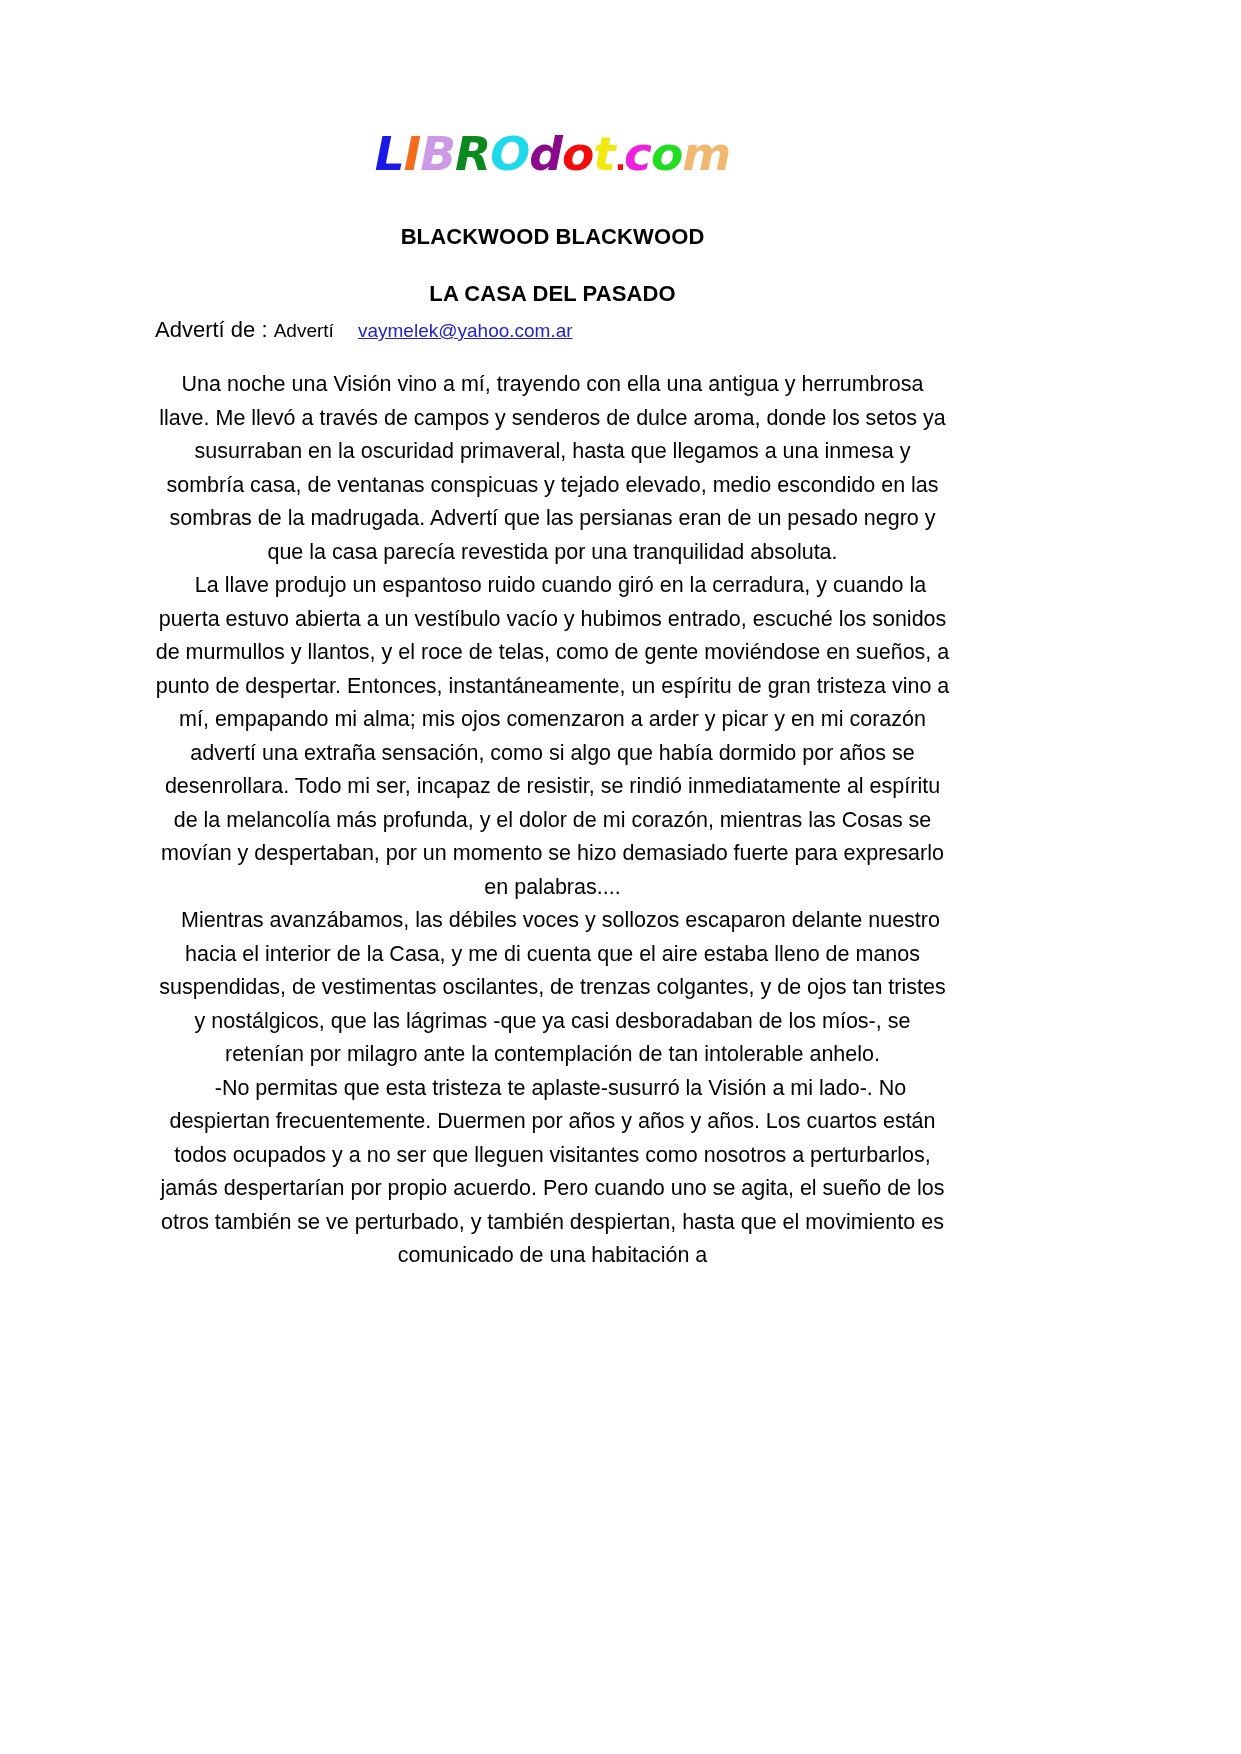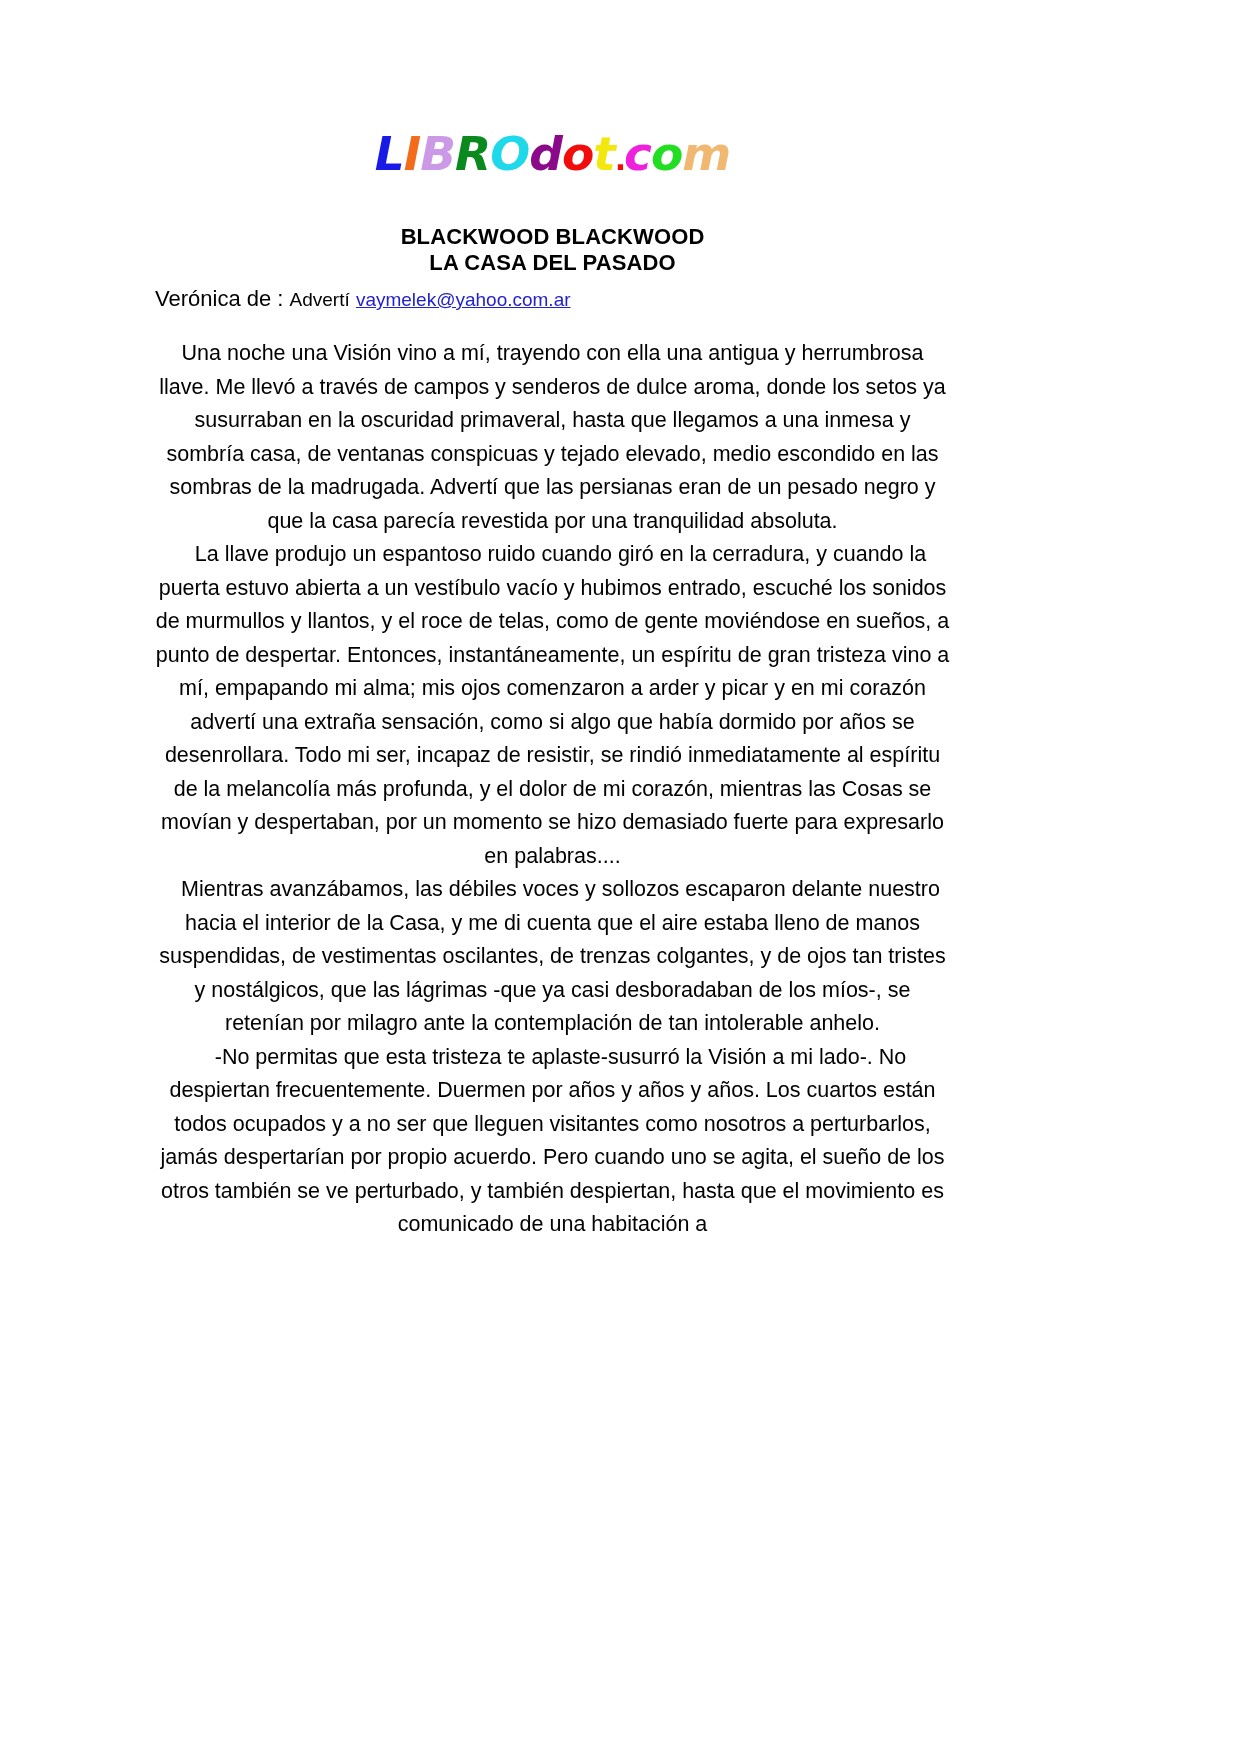--- a/index.html
+++ b/index.html
@@ -55,39 +55,41 @@
 
   
   .author {
     margin-top: 32px;
     text-align: center;
     font-size: 22px;
     font-weight: bold;
     letter-spacing: 0.1px;
   }
   .title {
+    margin-top: 31px;
     text-align: center;
     font-size: 22px;
     font-weight: bold;
     letter-spacing: 0.1px;
   }
 
   
   .courtesy {
     margin-top: 10px;
     font-size: 22px;
     line-height: 1.15;
     white-space: nowrap;
   }
   .courtesy .lead { font-size: 22px; }
   .courtesy .name { font-size: 19px; }
   .courtesy .email {
     font-size: 19px;
     color: #2222cc;
     text-decoration: underline;
+    margin-left: 18px;
   }
 
   
   .body-copy {
     margin-top: 26px;
     font-size: 21.5px;
     line-height: 33.5px;
     text-align: center;
   }
   .body-copy p {
@@ -106,21 +108,21 @@
 
     <div class="logo-wrap">
       <div class="logo" id="logo"><span style="color: rgb(26, 26, 230);">L</span><span style="color: rgb(242, 108, 27);">I</span><span style="color: rgb(204, 153, 230);">B</span><span style="color: rgb(10, 138, 30);">R</span><span style="color: rgb(31, 216, 234);">O</span><span style="color: rgb(138, 10, 138);">d</span><span style="color: rgb(242, 13, 13);">o</span><span style="color: rgb(242, 232, 13);">t</span><span class="dotsep" style="color: rgb(242, 13, 13);">.</span><span style="color: rgb(238, 34, 221);">c</span><span style="color: rgb(34, 221, 34);">o</span><span style="color: rgb(240, 184, 112);">m</span></div>
     </div>
 
     <div class="author">BLACKWOOD BLACKWOOD</div>
 
     <div class="title">LA CASA DEL PASADO</div>
 
     <div class="courtesy">
-      <span class="lead">Verónica de :</span>
+      <span class="lead">Advertí de :</span>
       <span class="name">Advertí</span>
       <a class="email" href="#">vaymelek@yahoo.com.ar</a>
     </div>
 
     <div class="body-copy" id="body-copy">
         <p>Una noche una Visión vino a mí, trayendo con ella una antigua y herrumbrosa llave. Me llevó a través de campos y senderos de dulce aroma, donde los setos ya susurraban en la oscuridad primaveral, hasta que llegamos a una inmesa y sombría casa, de ventanas conspicuas y tejado elevado, medio escondido en las sombras de la madrugada. Advertí que las persianas eran de un pesado negro y que la casa parecía revestida por una tranquilidad absoluta.</p>
         <p class="ind">La llave produjo un espantoso ruido cuando giró en la cerradura, y cuando la puerta estuvo abierta a un vestíbulo vacío y hubimos entrado, escuché los sonidos de murmullos y llantos, y el roce de telas, como de gente moviéndose en sueños, a punto de despertar. Entonces, instantáneamente, un espíritu de gran tristeza vino a mí, empapando mi alma; mis ojos comenzaron a arder y picar y en mi corazón advertí una extraña sensación, como si algo que había dormido por años se desenrollara. Todo mi ser, incapaz de resistir, se rindió inmediatamente al espíritu de la melancolía más profunda, y el dolor de mi corazón, mientras las Cosas se movían y despertaban, por un momento se hizo demasiado fuerte para expresarlo en palabras....</p>
         <p class="ind">Mientras avanzábamos, las débiles voces y sollozos escaparon delante nuestro hacia el interior de la Casa, y me di cuenta que el aire estaba lleno de manos suspendidas, de vestimentas oscilantes, de trenzas colgantes, y de ojos tan tristes y nostálgicos, que las lágrimas -que ya casi desboradaban de los míos-, se retenían por milagro ante la contemplación de tan intolerable anhelo.</p>
         <p class="ind">-No permitas que esta tristeza te aplaste-susurró la Visión a mi lado-. No despiertan frecuentemente. Duermen por años y años y años. Los cuartos están todos ocupados y a no ser que lleguen visitantes como nosotros a perturbarlos, jamás despertarían por propio acuerdo. Pero cuando uno se agita, el sueño de los otros también se ve perturbado, y también despiertan, hasta que el movimiento es comunicado de una habitación a</p>
       </div>

